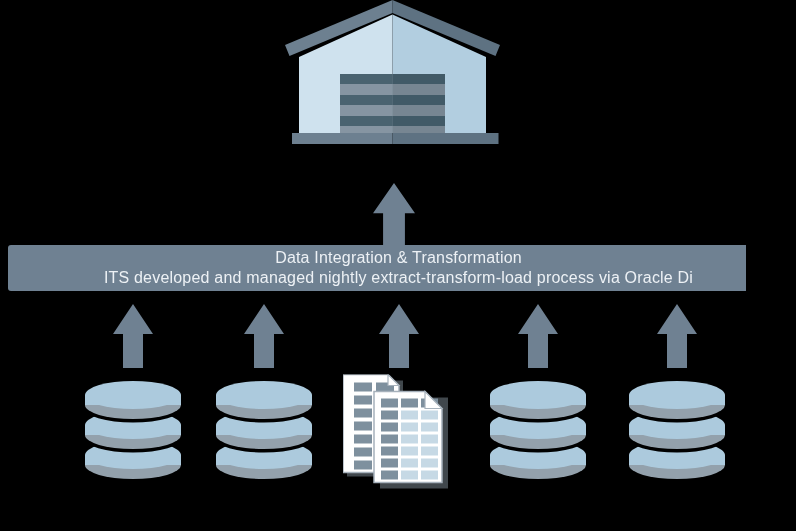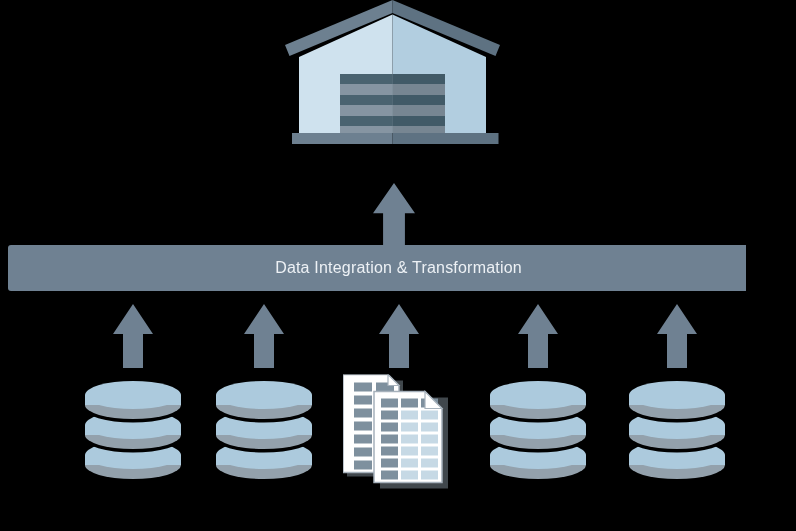--- a/index.html
+++ b/index.html
@@ -126,20 +126,21 @@
     <rect x="55" y="116" width="52.5" height="10" fill="#4a6370"></rect>
     <rect x="107.5" y="116" width="52.5" height="10" fill="#415a67"></rect>
     <rect x="7" y="133" width="100.5" height="11" fill="#6d8090"></rect>
     <rect x="107.5" y="133" width="106" height="11" fill="#5e7282"></rect>
   </svg>
 
   <div class="abs arrow-main"></div>
 
   <div class="abs banner">
     <div>Data Integration &amp; Transformation</div>
+    <div>ITS developed and managed nightly extract-transform-load process via Oracle Di</div>
   </div>
 
   <div class="abs arrow-sm a1"></div>
   <div class="abs arrow-sm a2"></div>
   <div class="abs arrow-sm a3"></div>
   <div class="abs arrow-sm a4"></div>
   <div class="abs arrow-sm a5"></div>
 
   <svg class="abs db d1" viewBox="0 0 100 101">
     <use href="#db-symbol"></use>

